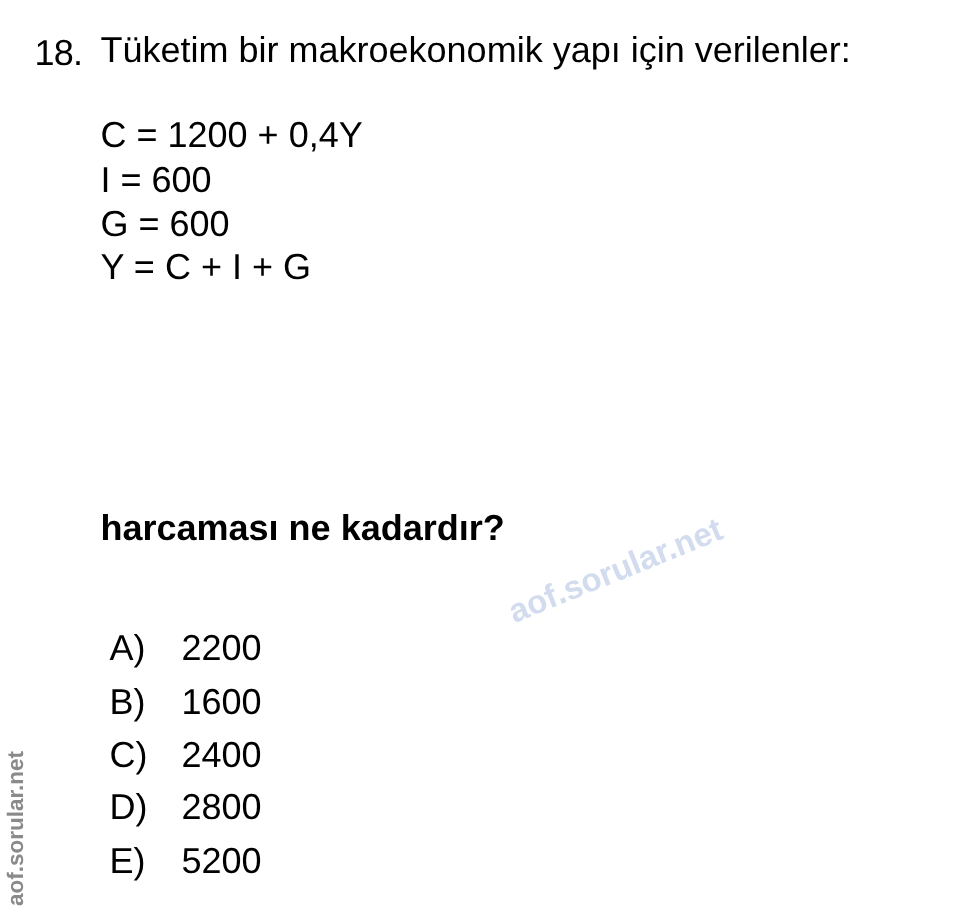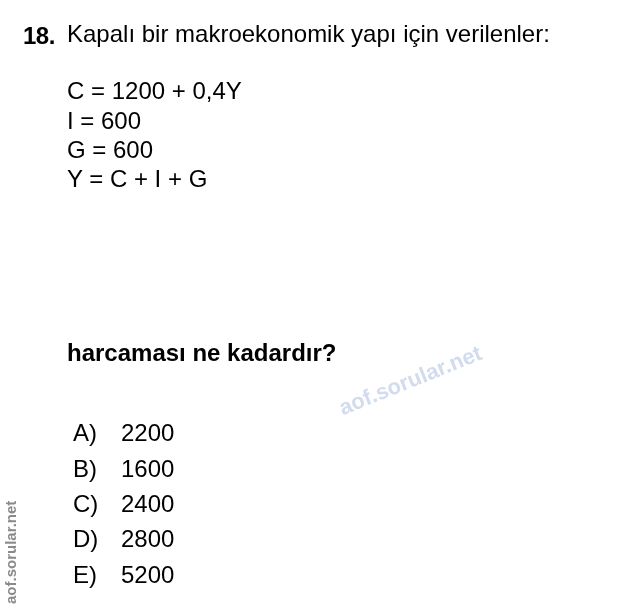--- a/index.html
+++ b/index.html
@@ -2,21 +2,21 @@
 <html><head>
 <meta charset="utf-8">
 <style>
   html, body { margin: 0; padding: 0; background: #ffffff; }
   body {
     width: 639px; height: 612px; position: relative; overflow: hidden;
     font-family: "Liberation Sans", sans-serif; color: #000;
   }
   .qnum {
     position: absolute; left: 23px; top: 22px;
-    font-size: 24px; font-weight: bold; letter-spacing: -0.5px;
+    font-size: 24px; font-weight: normal; letter-spacing: -0.5px;
   }
   .stem {
     position: absolute; left: 67px; top: 20px;
     font-size: 24px; white-space: nowrap;
   }
   .eq {
     position: absolute; left: 67px; font-size: 24px; white-space: nowrap; text-align: right;
   }
   .para {
     position: absolute; left: 67px; width: 550px;
@@ -40,21 +40,21 @@
     position: absolute; left: 2px; top: 604px;
     font-size: 15px; font-weight: bold; color: #8a8a8a;
     transform: rotate(-90deg); transform-origin: left top;
     white-space: nowrap;
   }
 </style>
 </head>
 <body>
 
 <div class="qnum">18.</div>
-<div class="stem">Kapalı bir makroekonomik yapı için verilenler:</div>
+<div class="stem">Tüketim bir makroekonomik yapı için verilenler:</div>
 
 <div class="eq" style="top:77px">C = 1200 + 0,4Y</div>
 <div class="eq" style="top:107px">I = 600</div>
 <div class="eq" style="top:136px">G = 600</div>
 <div class="eq" style="top:165px">Y = C + I + G</div>
 
 <div class="para" style="top:222px">
 </div>
 
 <div class="para question" style="top:338px">

